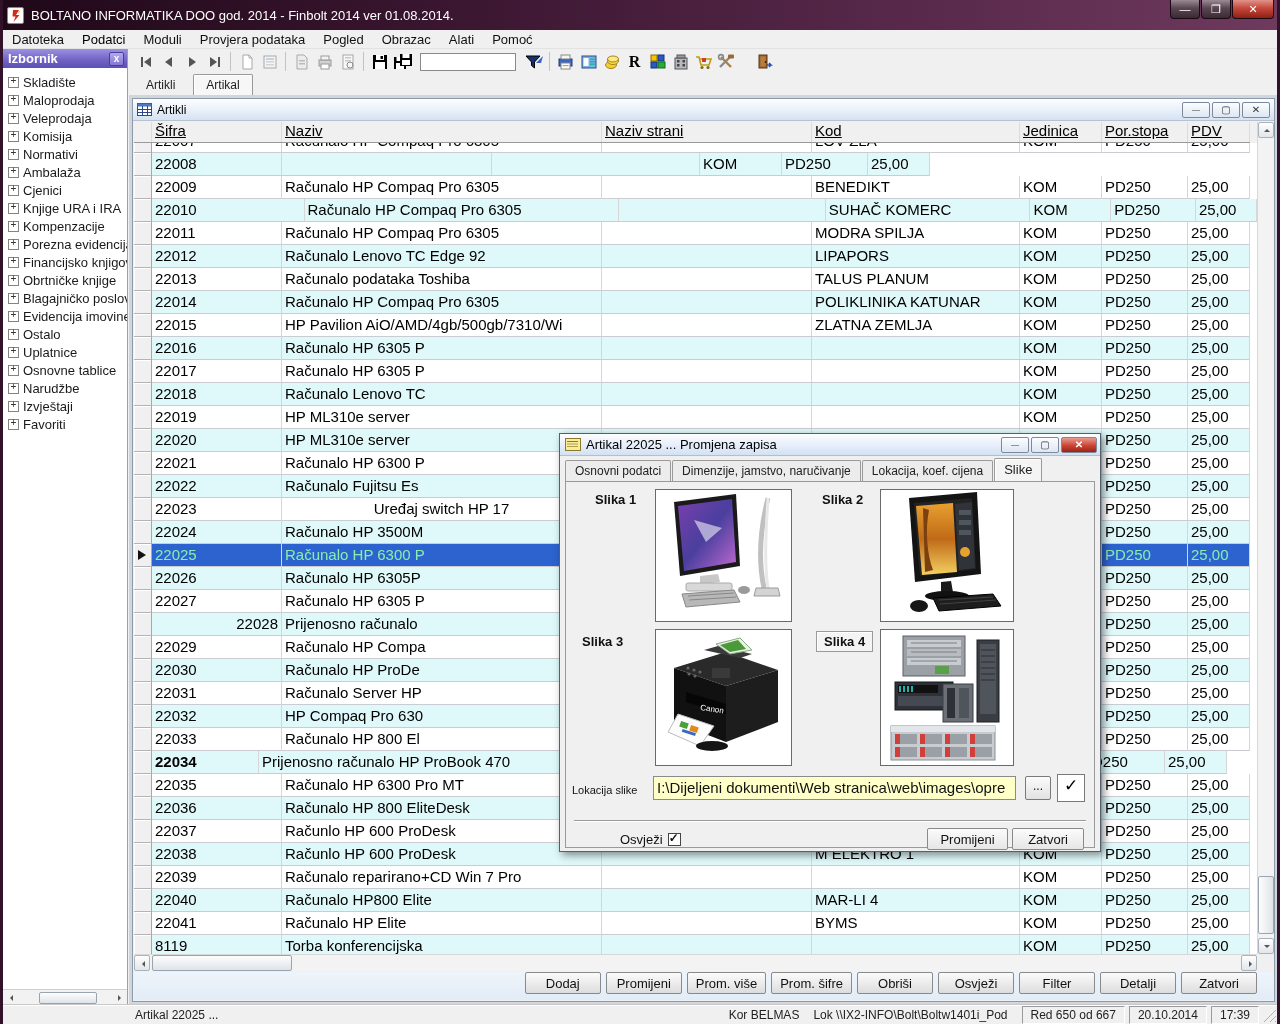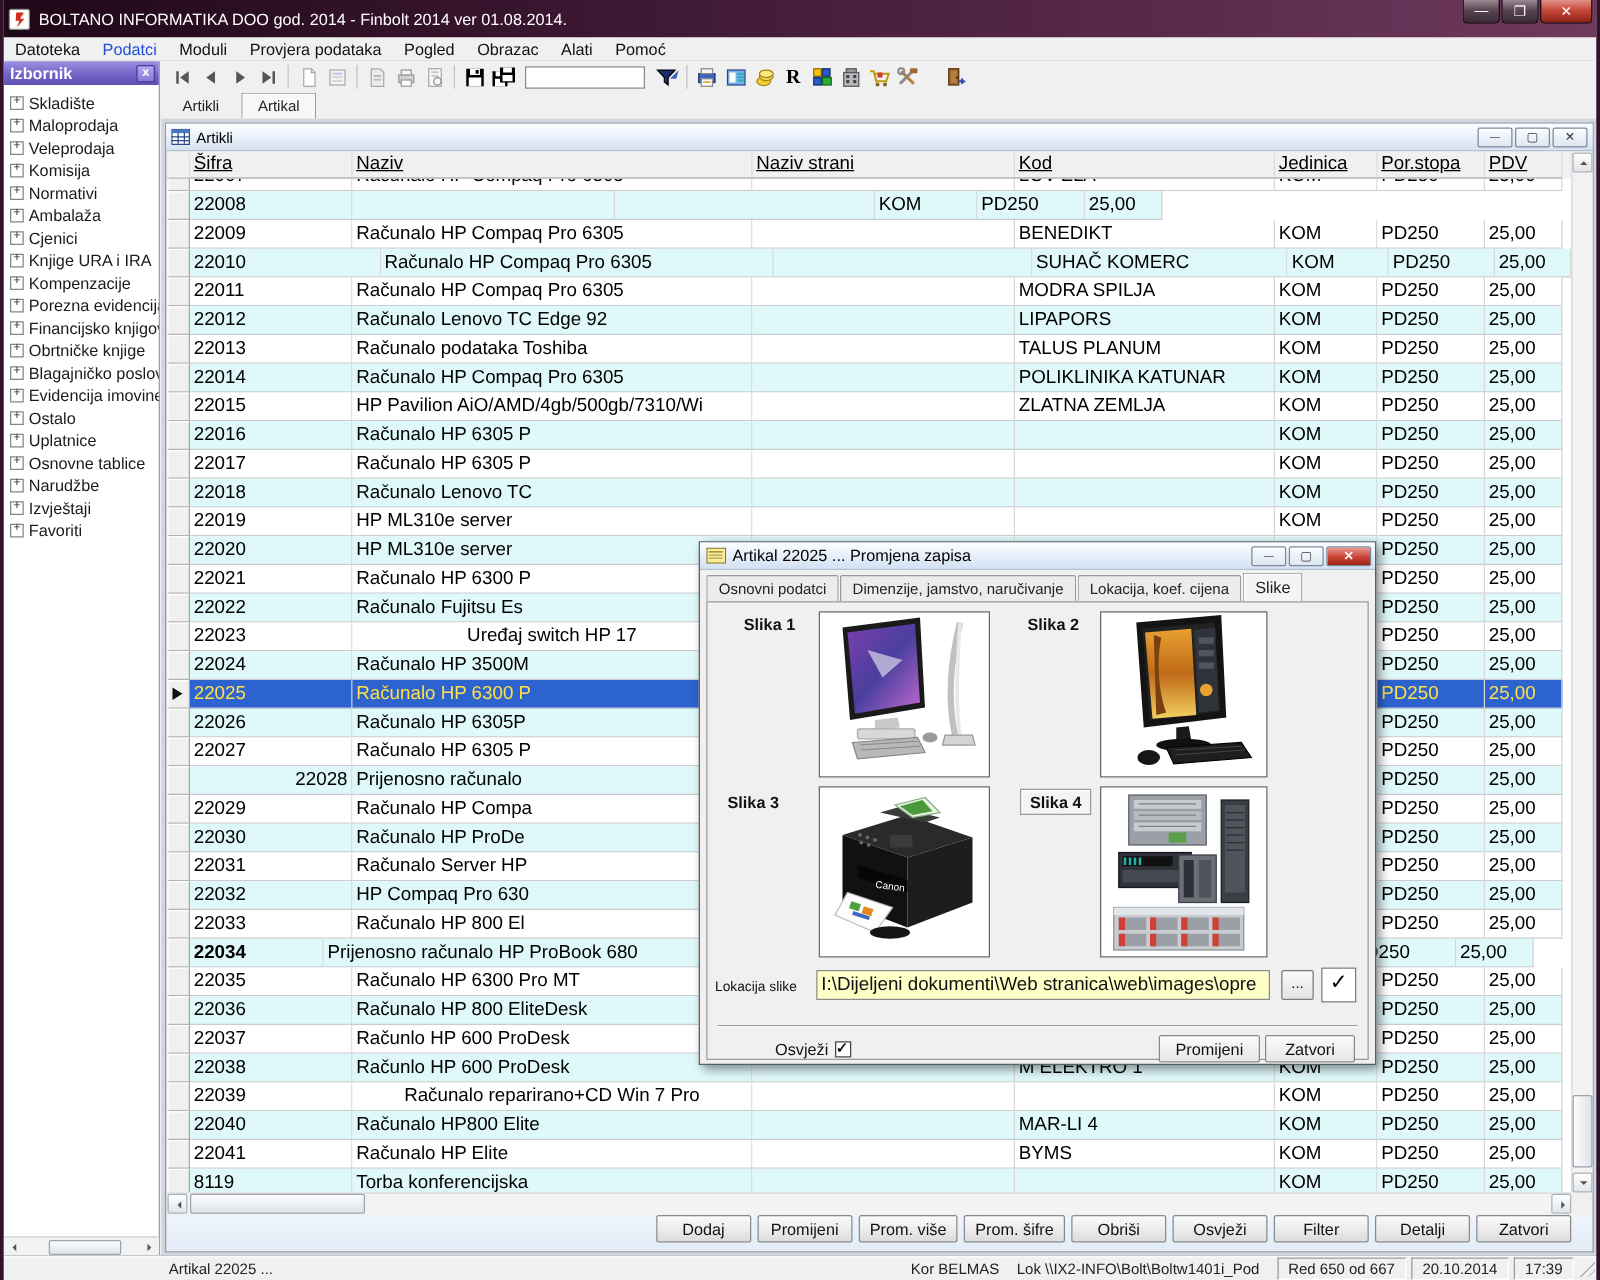--- a/index.html
+++ b/index.html
@@ -14,21 +14,21 @@
 #titlebar .app-ico{width:17px;height:17px;background:#fff;border:1px solid #888;border-radius:2px;margin-right:7px;position:relative;flex:none;}
 #titlebar .app-ico svg{position:absolute;left:1px;top:1px;}
 .ttl-btns{position:absolute;right:6px;top:0;display:flex;}
 .tb{width:30px;height:19px;border:1px solid #1a0a14;border-top:none;border-radius:0 0 4px 4px;
 background:linear-gradient(180deg,#9a8a94,#5a4652 45%,#3a2a34);color:#fff;font-size:11px;
 display:flex;align-items:center;justify-content:center;margin-left:1px;}
 .tb.close{width:42px;background:linear-gradient(180deg,#e0938a,#c6483a 45%,#8f2015);}
 
 #menubar{position:absolute;left:0;top:30px;width:1274px;height:19px;background:#f0f0f0;display:flex;font-size:13px;border-bottom:1px solid #e2e2e2;}
 .menu-item{padding:2px 9px 0 9px;color:#111;}
-.menu-item.disabled{color:#1d4ed8;}
+.menu-item.disabled{color:#000000;}
 
 #sidebar{position:absolute;left:0;top:49px;width:125px;bottom:19px;background:#fff;border-right:1px solid #9aa0a8;}
 .sb-head{height:19px;background:linear-gradient(180deg,#9c90e2,#7265c6 55%,#5d4fb4);color:#fff;font-weight:bold;font-size:13px;display:flex;align-items:center;justify-content:space-between;padding:0 3px 0 5px;}
 .sb-close{width:15px;height:14px;background:linear-gradient(180deg,#b4a8f0,#8678d4);border:1px solid #4a3e9a;color:#fff;font-size:10px;line-height:12px;text-align:center;border-radius:2px;}
 .tree{padding:5px 0 0 2px;font-size:13px;color:#1a1a1a;}
 .tree-item{display:flex;align-items:center;height:18px;white-space:nowrap;overflow:hidden;}
 .expander{width:11px;height:11px;border:1px solid #848484;background:#fff;margin:0 4px 0 3px;flex:none;position:relative;}
 .expander::before{content:"+";position:absolute;left:1.5px;top:-2.5px;font-size:10px;color:#333;}
 .sb-scroll{position:absolute;left:0;bottom:0;width:124px;height:16px;background:#f2f2f2;border-top:1px solid #d0d0d0;display:flex;align-items:center;}
 .sb-scroll .arr{width:16px;height:16px;position:relative;}
@@ -56,21 +56,21 @@
 .gw-btns{margin-left:auto;display:flex;gap:2px;}
 .gwb{width:28px;height:16px;border:1px solid #7d8a9c;border-radius:2px;background:linear-gradient(180deg,#fbfdff,#dde6f2);font-size:10px;color:#333;display:flex;align-items:center;justify-content:center;}
 .gwb.min::before{content:"—";font-size:8px;}
 .gwb.max::before{content:"▢";}
 .gwb.cls::before{content:"✕";}
 .grid-head{position:absolute;left:1px;top:23px;height:21px;display:flex;font-size:15px;background:#f0f0f0;border-bottom:1px solid #9a9a9a;}
 .gh-cell{padding:0 3px;white-space:nowrap;overflow:hidden;border-right:1px solid #dcdcdc;text-decoration:underline;}
 #grid-body{position:absolute;left:1px;top:44px;right:17px;bottom:47px;overflow:hidden;background:#fff;}
 .grow{display:flex;height:23px;}
 .grow.cyan .gcell{background:#dff8f9;}
-.grow.sel .gcell{background:#2d63cf;color:#fde047;}
+.grow.sel .gcell{background:#2d63cf;color:#86efac;}
 .gcell{height:23px;padding:2px 3px 0 3px;font-size:15px;white-space:nowrap;overflow:hidden;border-right:1px solid #d6d6d6;border-bottom:1px solid #c9cdd1;background:#fff;}
 .ggut{height:23px;flex:none;background:#f0f0f0;border-right:1px solid #a8a8a8;border-bottom:1px solid #b4b4b4;box-shadow:inset 1px 1px 0 #fff;position:relative;}
 .grow.sel .ggut::after{content:"";position:absolute;left:4px;top:6px;border:5px solid transparent;border-left:8px solid #111;}
 .grow.partial{height:10px;overflow:hidden;}
 .grow.partial>div{transform:translateY(-13px);}
 
 .grid-vscroll{position:absolute;top:23px;right:0;width:17px;bottom:47px;background:#f3f3f3;border-left:1px solid #d8d8d8;}
 .vs-up,.vs-dn{position:absolute;left:0;width:16px;height:16px;background:linear-gradient(180deg,#fefefe,#e2e6ea);border:1px solid #aab2bc;border-radius:2px;}
 .vs-up{top:0;}.vs-dn{bottom:0;}
 .vs-thumb{position:absolute;left:0;width:16px;height:58px;bottom:20px;background:linear-gradient(90deg,#fdfdfd,#dfe3e8);border:1px solid #9aa4ae;border-radius:2px;}
@@ -696,21 +696,21 @@
             <div class="gcell" style="width: 320px;">Računalo HP 800 El</div>
             <div class="gcell" style="width: 210px;"></div>
             <div class="gcell" style="width: 208px;"></div>
             <div class="gcell" style="width: 82px;">KOM</div>
             <div class="gcell" style="width: 86px;">PD250</div>
             <div class="gcell" style="width: 62px;">25,00</div>
           </div>
           <div class="grow cyan">
             <div class="ggut" style="width: 18px;"></div>
             <div class="gcell" style="width: 107px; font-weight: bold;">22034</div>
-            <div class="gcell" style="width: 320px;">Prijenosno računalo HP ProBook 680</div>
+            <div class="gcell" style="width: 320px;">Prijenosno računalo HP ProBook 470</div>
             <div class="gcell" style="width: 210px;"></div>
             <div class="gcell" style="width: 208px;">IN MARINE 2</div>
             <div class="gcell" style="width: 82px;">KOM</div>
             <div class="gcell" style="width: 86px;">PD250</div>
             <div class="gcell" style="width: 62px;">25,00</div>
           </div>
           <div class="grow">
             <div class="ggut" style="width: 18px;"></div>
             <div class="gcell" style="width: 130px;">22035</div>
             <div class="gcell" style="width: 320px;">Računalo HP 6300 Pro MT</div>
@@ -746,21 +746,21 @@
             <div class="gcell" style="width: 320px;">Računlo HP 600 ProDesk</div>
             <div class="gcell" style="width: 210px;"></div>
             <div class="gcell" style="width: 208px;">M ELEKTRO 1</div>
             <div class="gcell" style="width: 82px;">KOM</div>
             <div class="gcell" style="width: 86px;">PD250</div>
             <div class="gcell" style="width: 62px;">25,00</div>
           </div>
           <div class="grow">
             <div class="ggut" style="width: 18px;"></div>
             <div class="gcell" style="width: 130px;">22039</div>
-            <div class="gcell" style="width: 320px; text-align: center;">Računalo reparirano+CD Win 7 Pro</div>
+            <div class="gcell" style="width: 320px;">Računalo reparirano+CD Win 7 Pro</div>
             <div class="gcell" style="width: 210px;"></div>
             <div class="gcell" style="width: 208px;"></div>
             <div class="gcell" style="width: 82px;">KOM</div>
             <div class="gcell" style="width: 86px;">PD250</div>
             <div class="gcell" style="width: 62px;">25,00</div>
           </div>
           <div class="grow cyan">
             <div class="ggut" style="width: 18px;"></div>
             <div class="gcell" style="width: 130px;">22040</div>
             <div class="gcell" style="width: 320px;">Računalo HP800 Elite</div>

